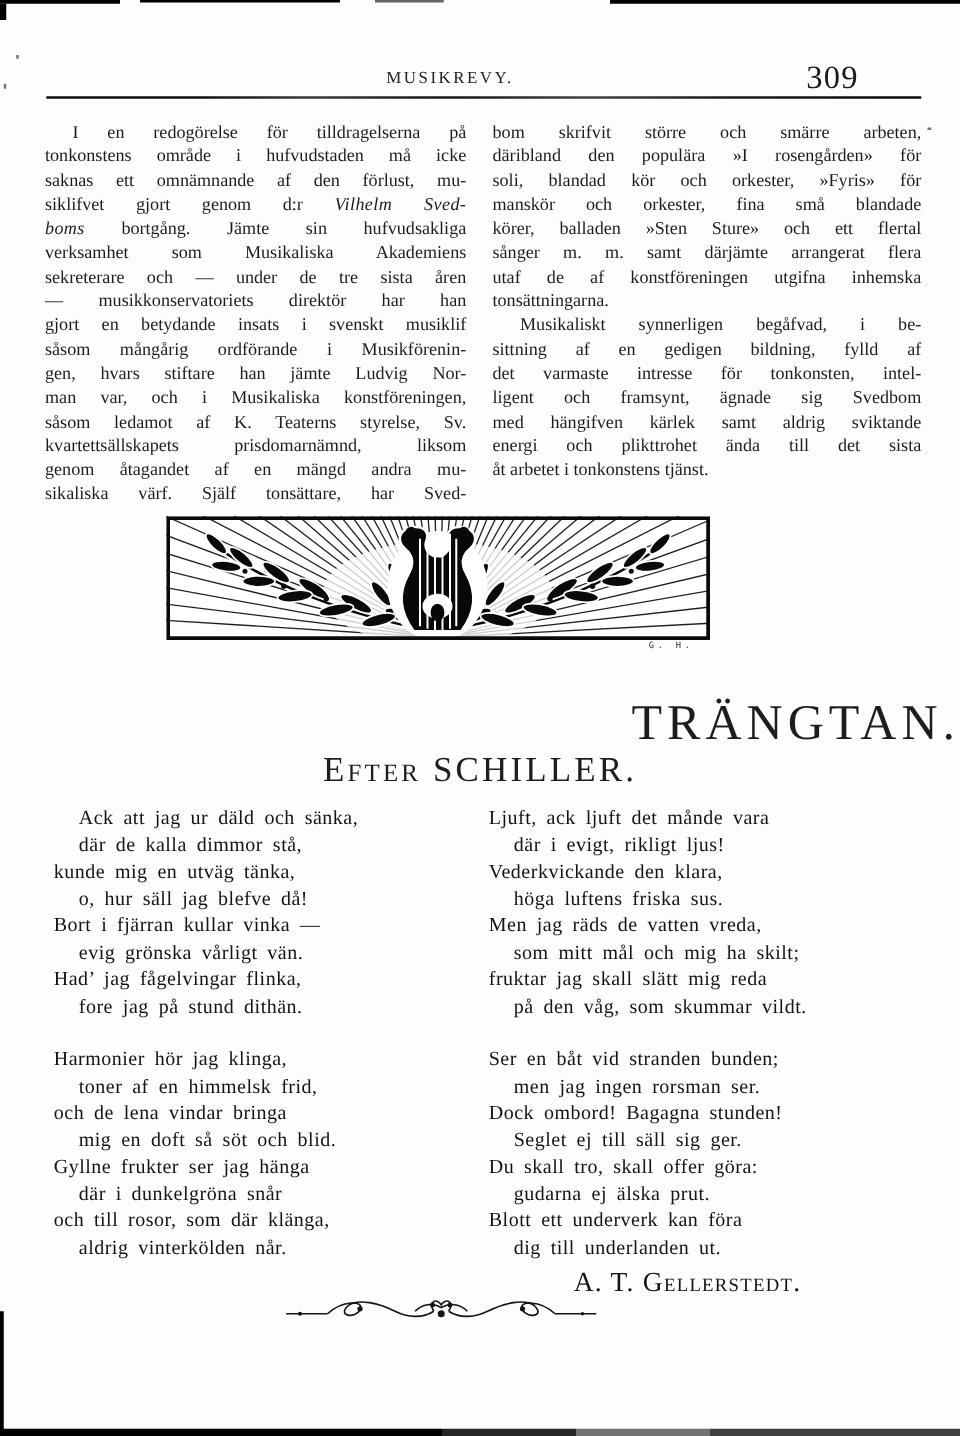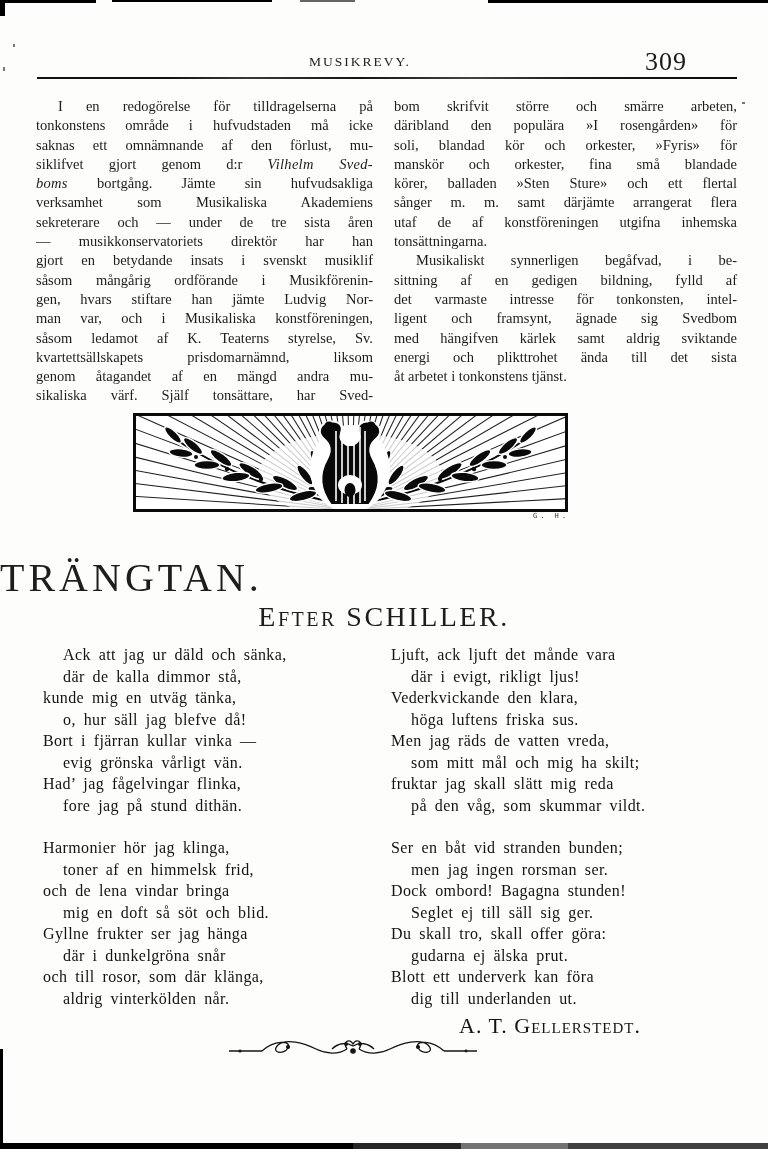--- a/index.html
+++ b/index.html
@@ -25,24 +25,24 @@
   .colR{top:97px;left:394px;width:343px;}
   .tl{font-size:14.5px;line-height:19.3px;color:#1c1c1c;
       text-align:justify;text-align-last:justify;}
   .tl.nj{text-align-last:left;}
   .tl.ind{padding-left:22px;}
   .tl em{letter-spacing:0.3px;}
 
   
   .banner{top:413px;left:133px;width:435px;height:99px;}
   .bsig{top:512px;left:519px;width:50px;font-size:7px;letter-spacing:3px;color:#333;
-        font-family:"DejaVu Sans Mono",monospace;text-align:right;}
-
-  
-  .ptitle{top:554px;left:0;width:768px;text-align:left;
+        font-family:"DejaVu Sans Mono",monospace;}
+
+  
+  .ptitle{top:554px;left:0;width:768px;text-align:right;
     font-size:40px;letter-spacing:4px;color:#1d1d1d;font-weight:400;}
   .psub{top:601px;left:0;width:768px;text-align:center;
     font-size:28px;letter-spacing:2.5px;color:#1d1d1d;font-variant:small-caps;}
 
   
   .poemL{top:644px;left:43px;}
   .poemR{top:644px;left:391px;}
   .pl{font-size:16px;line-height:21.5px;color:#131313;
       letter-spacing:0.4px;word-spacing:3.5px;white-space:nowrap;}
   .pl.pind{padding-left:20px;}

